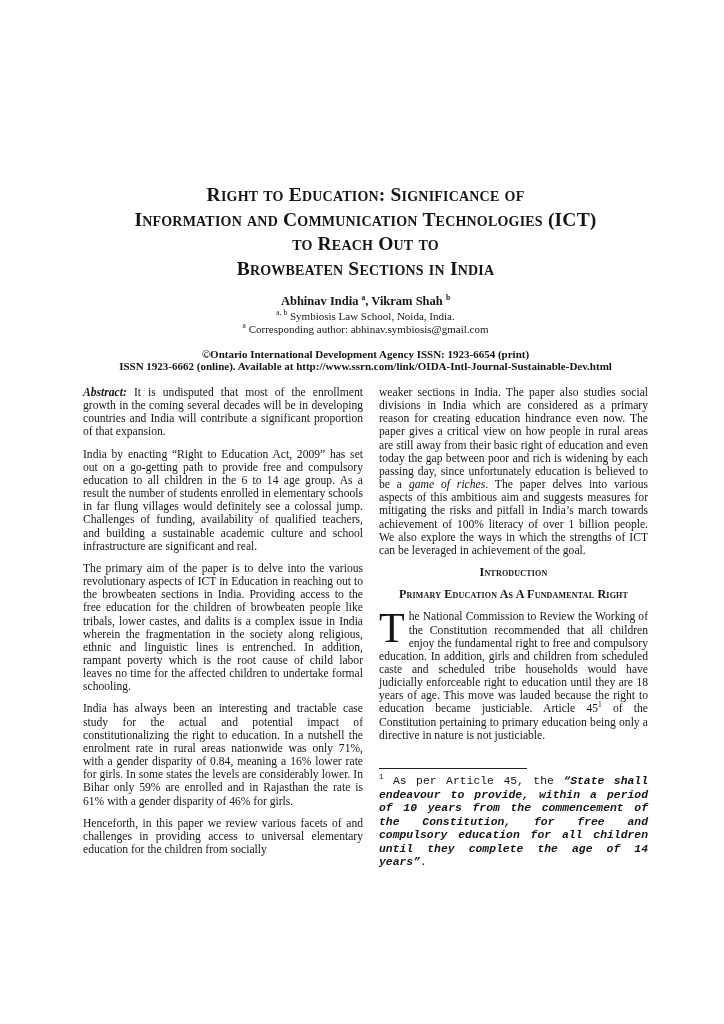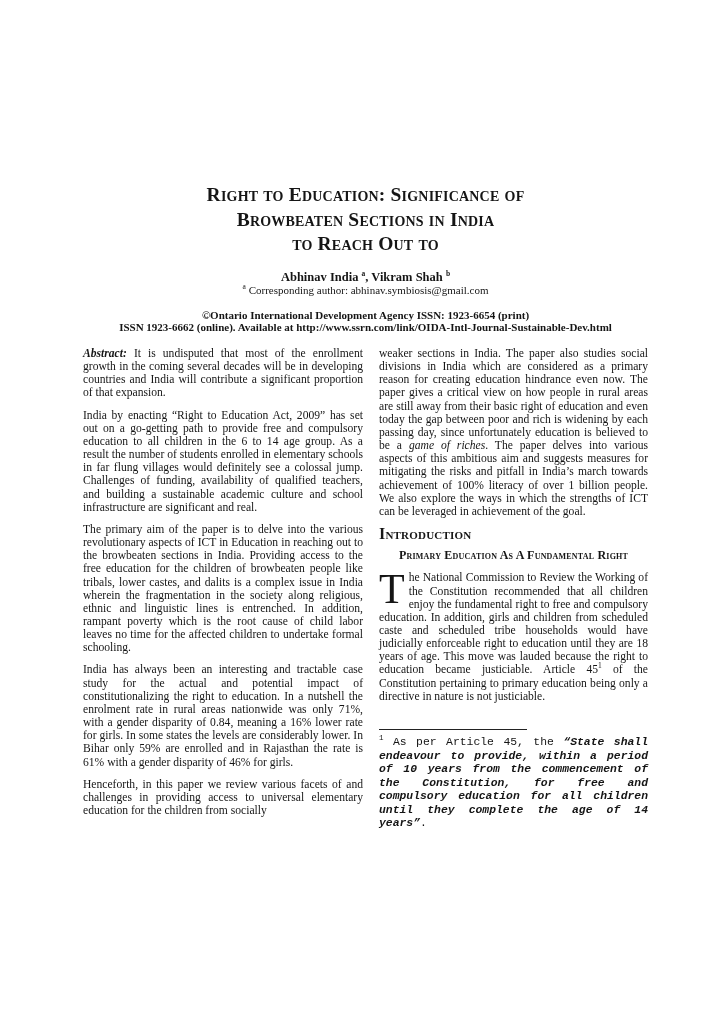--- a/index.html
+++ b/index.html
@@ -57,23 +57,24 @@
     line-height: 13.15px;
   }
   .col-left  { width: 280px; }
   .col-right { width: 269px; }
   .col p { margin: 0 0 9px 0; }
 
   .bi { font-weight: bold; font-style: italic; }
   .it { font-style: italic; }
 
   .h-center {
+    text-align: center;
     font-weight: bold;
     font-variant: small-caps;
-    font-size: 16px;
+    font-size: 12px;
     margin: 2px 0 9px 0;
     letter-spacing: 0.2px;
   }
   .h-sub {
     text-align: center;
     font-weight: bold;
     font-variant: small-caps;
     font-size: 12px;
     margin: 0 0 9px 0;
     letter-spacing: 0.2px;
@@ -102,26 +103,28 @@
   .fn-quote { font-weight: bold; font-style: italic; }
 </style>
 </head>
 <body>
 
 <div class="sheet">
   <div class="content">
 
     <div class="paper-title">
       <div>Right to Education: Significance of</div>
+      <div>Information and Communication Technologies (ICT)</div>
+      <div>to Reach Out to</div>
       <div>Browbeaten Sections in India</div>
-      <div>to Reach Out to</div>
     </div>
 
     <div class="authors-line"><span>Abhinav India</span> <span class="sup">a</span><span>, </span><span>Vikram Shah</span> <span class="sup">b</span></div>
 
+    <div class="affiliation-line"><span class="sup">a, b</span><span> Symbiosis Law School, Noida, India.</span></div>
 
     <div class="corresponding-line"><span class="sup">a</span><span> Corresponding author: abhinav.symbiosis@gmail.com</span></div>
 
     <div class="publisher-block">
       <div>©Ontario International Development Agency ISSN: 1923-6654 (print)</div>
       <div>ISSN 1923-6662 (online). Available at http://www.ssrn.com/link/OIDA-Intl-Journal-Sustainable-Dev.html</div>
     </div>
 
     <div class="columns">
 

